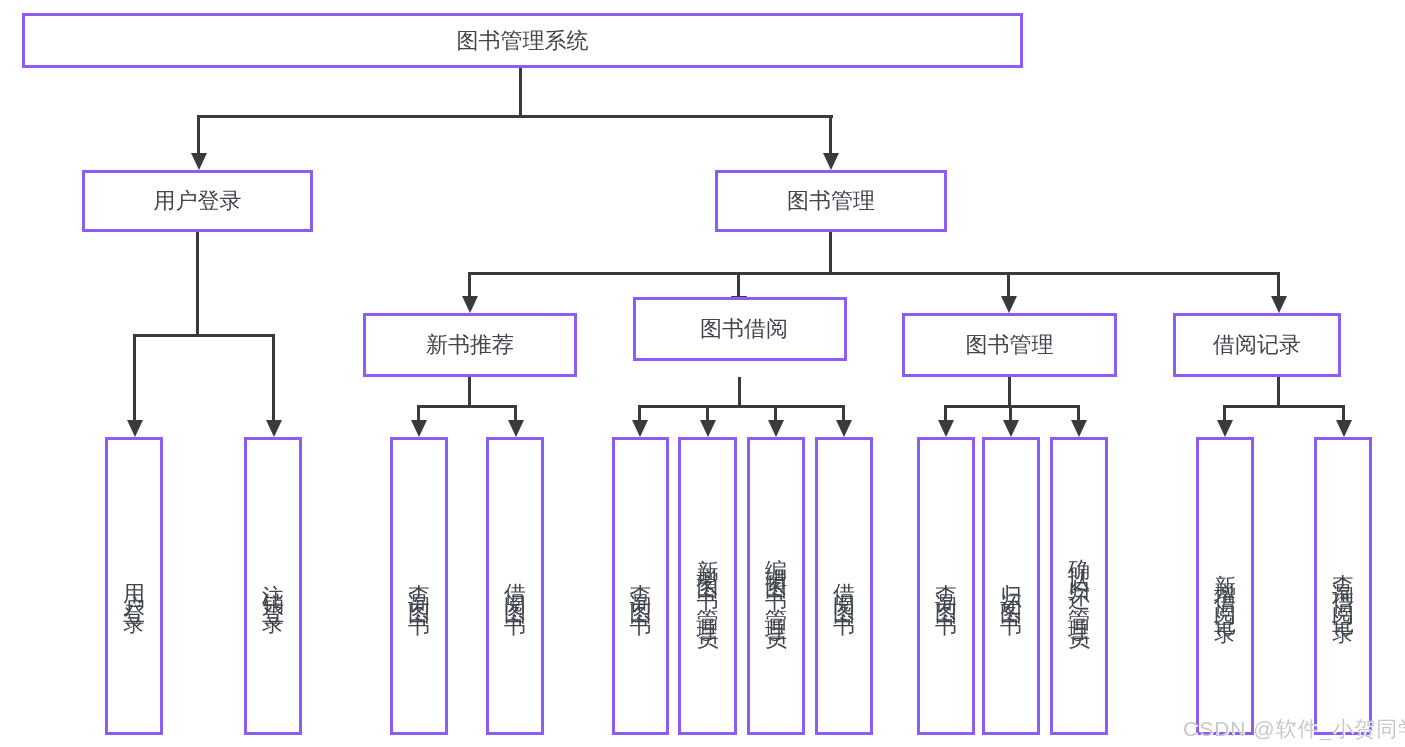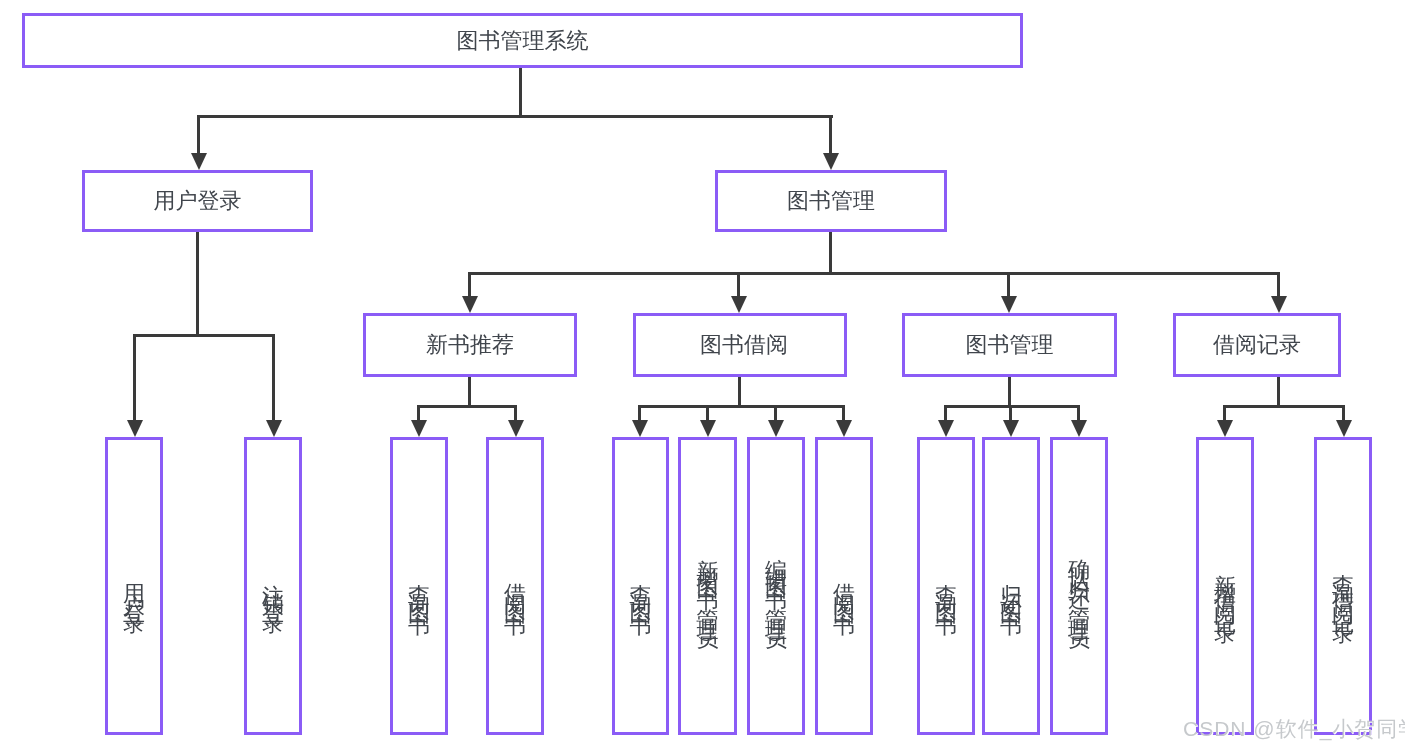--- a/index.html
+++ b/index.html
@@ -75,21 +75,21 @@
   <div class="vl" style="left:829px;top:232px;height:42px;"></div>
   <div class="hl" style="left:469px;top:272px;width:811px;"></div>
   <div class="arrow" style="left:468px;top:272px;height:24px;"></div>
   <div class="arrow" style="left:737px;top:272px;height:24px;"></div>
   <div class="arrow" style="left:1007px;top:272px;height:24px;"></div>
   <div class="arrow" style="left:1277px;top:272px;height:24px;"></div>
 
   <div class="node" style="left:363px;top:313px;width:214px;height:64px;align-items:center;">
     <span class="lbl">新书推荐</span>
   </div>
-  <div class="node" style="left:633px;top:313px;width:214px;height:64px;padding-left:8px;">
+  <div class="node" style="left:633px;top:297px;width:214px;height:64px;padding-left:8px;">
     <span class="lbl">图书借阅</span>
   </div>
   <div class="node" style="left:902px;top:313px;width:215px;height:64px;">
     <span class="lbl">图书管理</span>
   </div>
   <div class="node" style="left:1173px;top:313px;width:168px;height:64px;">
     <span class="lbl">借阅记录</span>
   </div>
 
   <div class="vl" style="left:468px;top:377px;height:30px;"></div>

